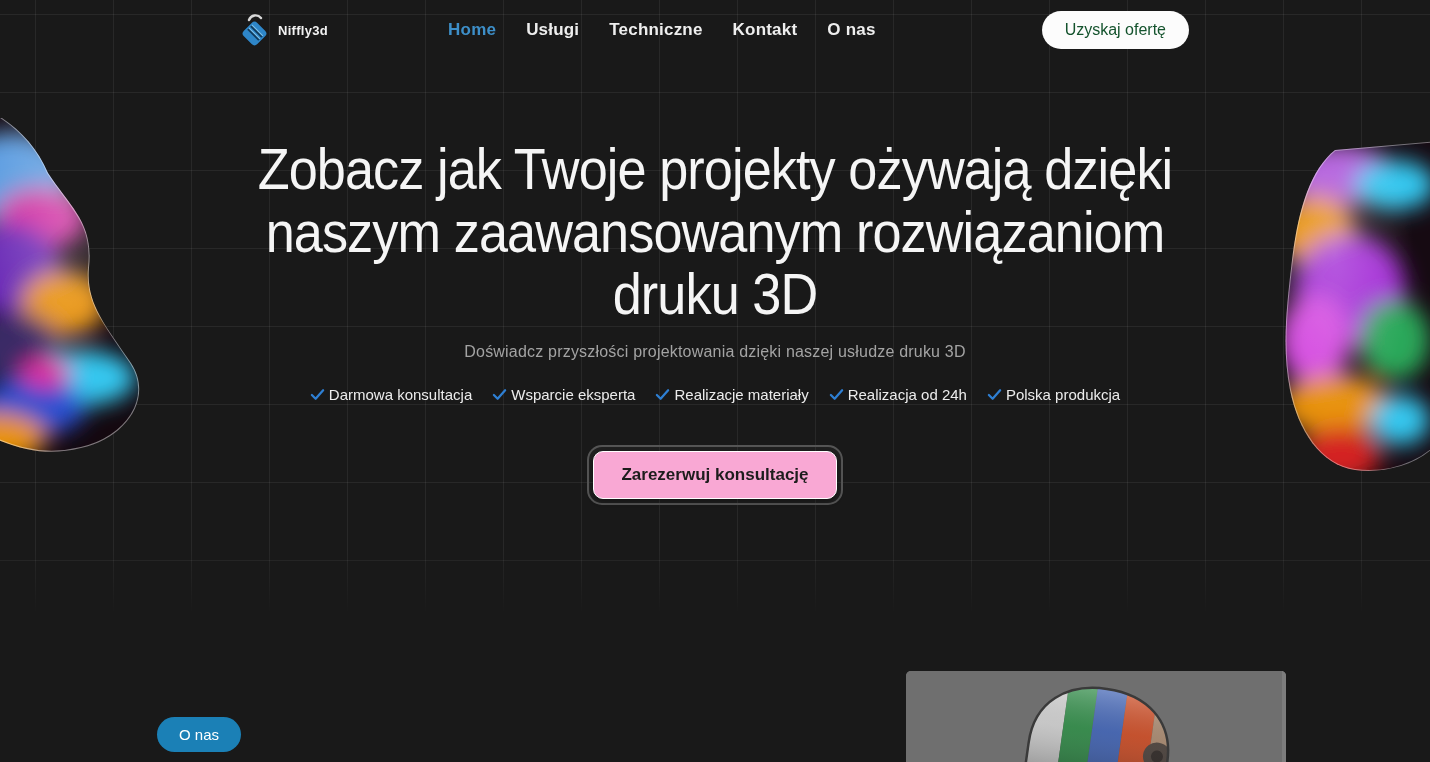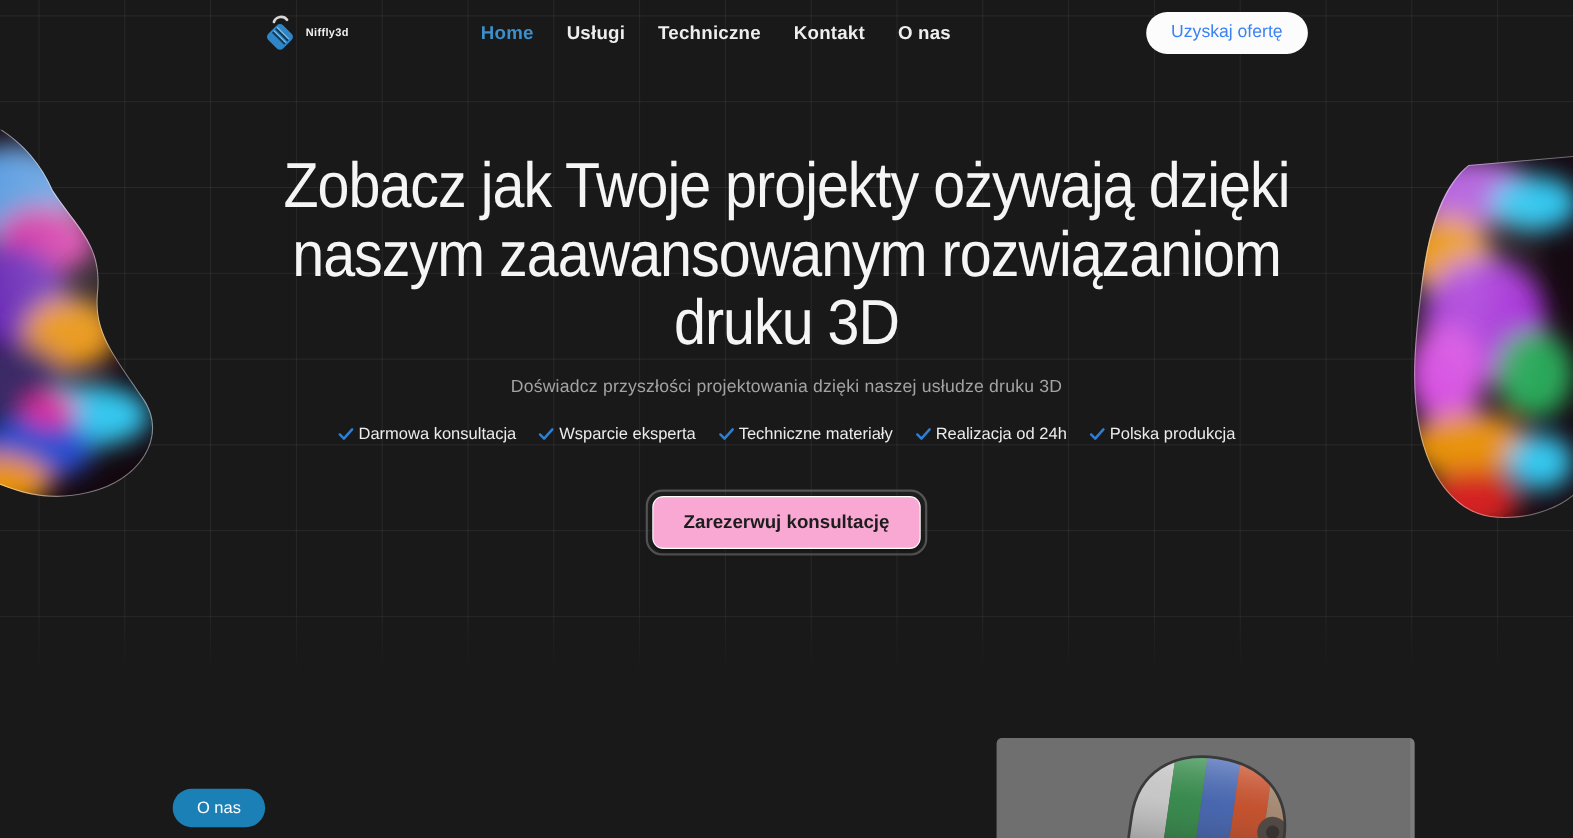--- a/index.html
+++ b/index.html
@@ -30,30 +30,30 @@
   
   header {
     position:absolute; top:0; left:0; right:0; height:60px; z-index:3;
     display:flex; align-items:center;
   }
   .header-inner {
     width:948px; margin:0 auto;
     display:flex; align-items:center;
   }
   .logo { display:flex; align-items:center; gap:7px; cursor:pointer; }
-  .logo-text { font-size:10px; font-weight:700; letter-spacing:.3px; color:#f2f2f2; }
+  .logo-text { font-size:13px; font-weight:700; letter-spacing:.3px; color:#f2f2f2; }
   nav { display:flex; gap:30px; margin-left:120px; }
   .nav-link {
     font-size:17px; font-weight:600; color:#eeeeee; cursor:pointer;
     letter-spacing:.2px;
   }
   .nav-link.active { color:#3d8fc9; }
   .offer-btn {
     margin-left:auto;
-    background:#fcfcfc; color:#3b82f6;
+    background:#fcfcfc; color:#14532d;
     border:none; border-radius:20px;
     font-family:"Liberation Sans", sans-serif;
     font-size:16px; font-weight:500;
     padding:10px 23px; cursor:pointer;
   }
   
   .hero {
     position:absolute; top:138px; left:0; right:0; z-index:2;
     text-align:center;
   }
@@ -214,21 +214,21 @@
     <span class="feature">
       <svg class="check-icon" viewBox="0 0 16 16">
           <path d="M2 8.5 L6 12.5 L14 3.5" fill="none" stroke="#2e7fd3" stroke-width="2.4" stroke-linecap="round" stroke-linejoin="round"></path>
         </svg>
       <span class="feature-label">Wsparcie eksperta</span>
     </span>
     <span class="feature">
       <svg class="check-icon" viewBox="0 0 16 16">
           <path d="M2 8.5 L6 12.5 L14 3.5" fill="none" stroke="#2e7fd3" stroke-width="2.4" stroke-linecap="round" stroke-linejoin="round"></path>
         </svg>
-      <span class="feature-label">Techniczne materiały</span>
+      <span class="feature-label">Realizacje materiały</span>
     </span>
     <span class="feature">
       <svg class="check-icon" viewBox="0 0 16 16">
           <path d="M2 8.5 L6 12.5 L14 3.5" fill="none" stroke="#2e7fd3" stroke-width="2.4" stroke-linecap="round" stroke-linejoin="round"></path>
         </svg>
       <span class="feature-label">Realizacja od 24h</span>
     </span>
     <span class="feature">
       <svg class="check-icon" viewBox="0 0 16 16">
           <path d="M2 8.5 L6 12.5 L14 3.5" fill="none" stroke="#2e7fd3" stroke-width="2.4" stroke-linecap="round" stroke-linejoin="round"></path>

